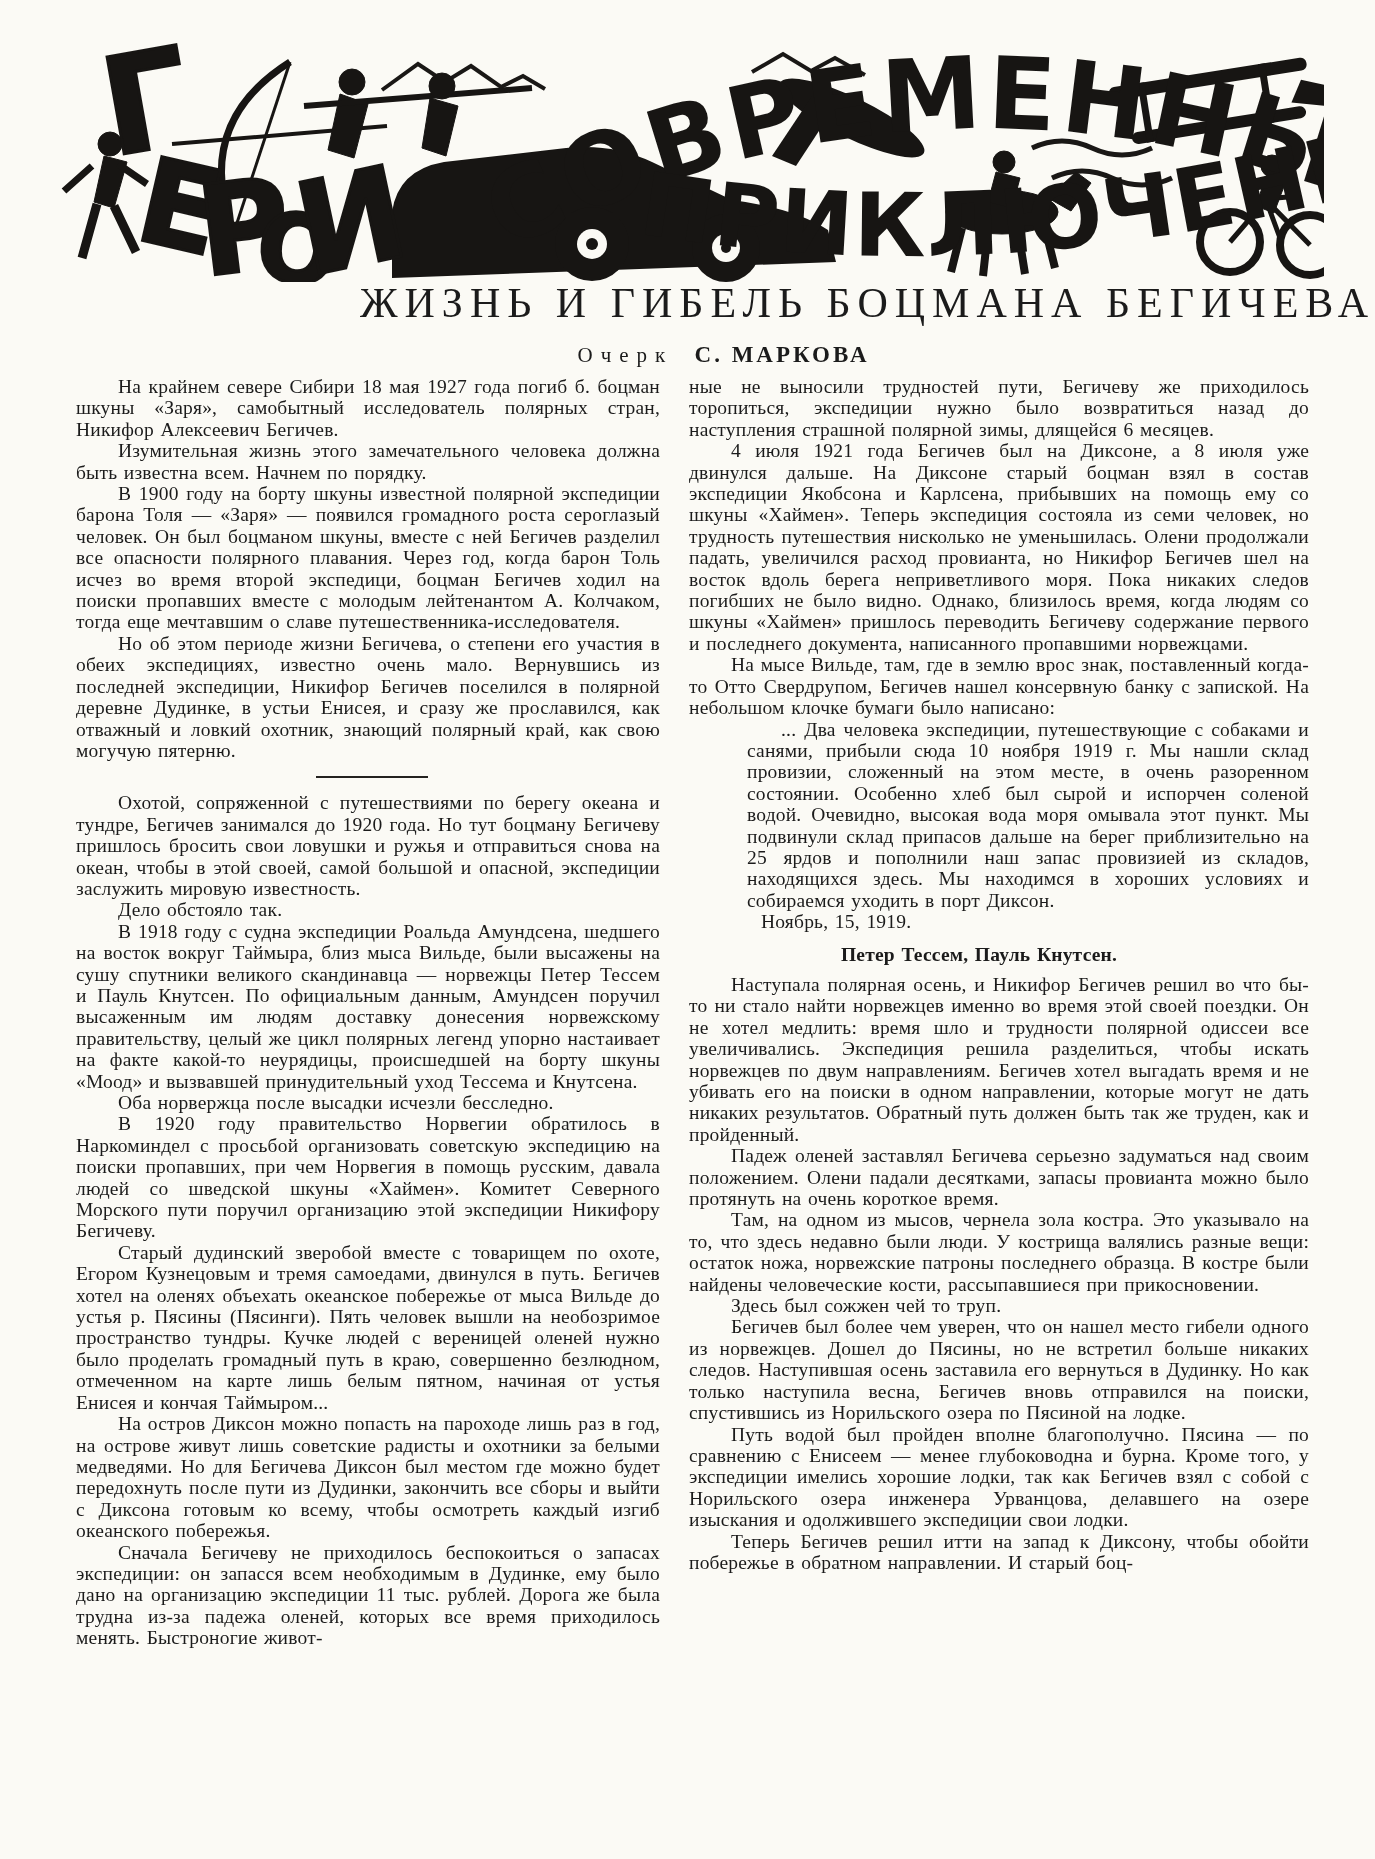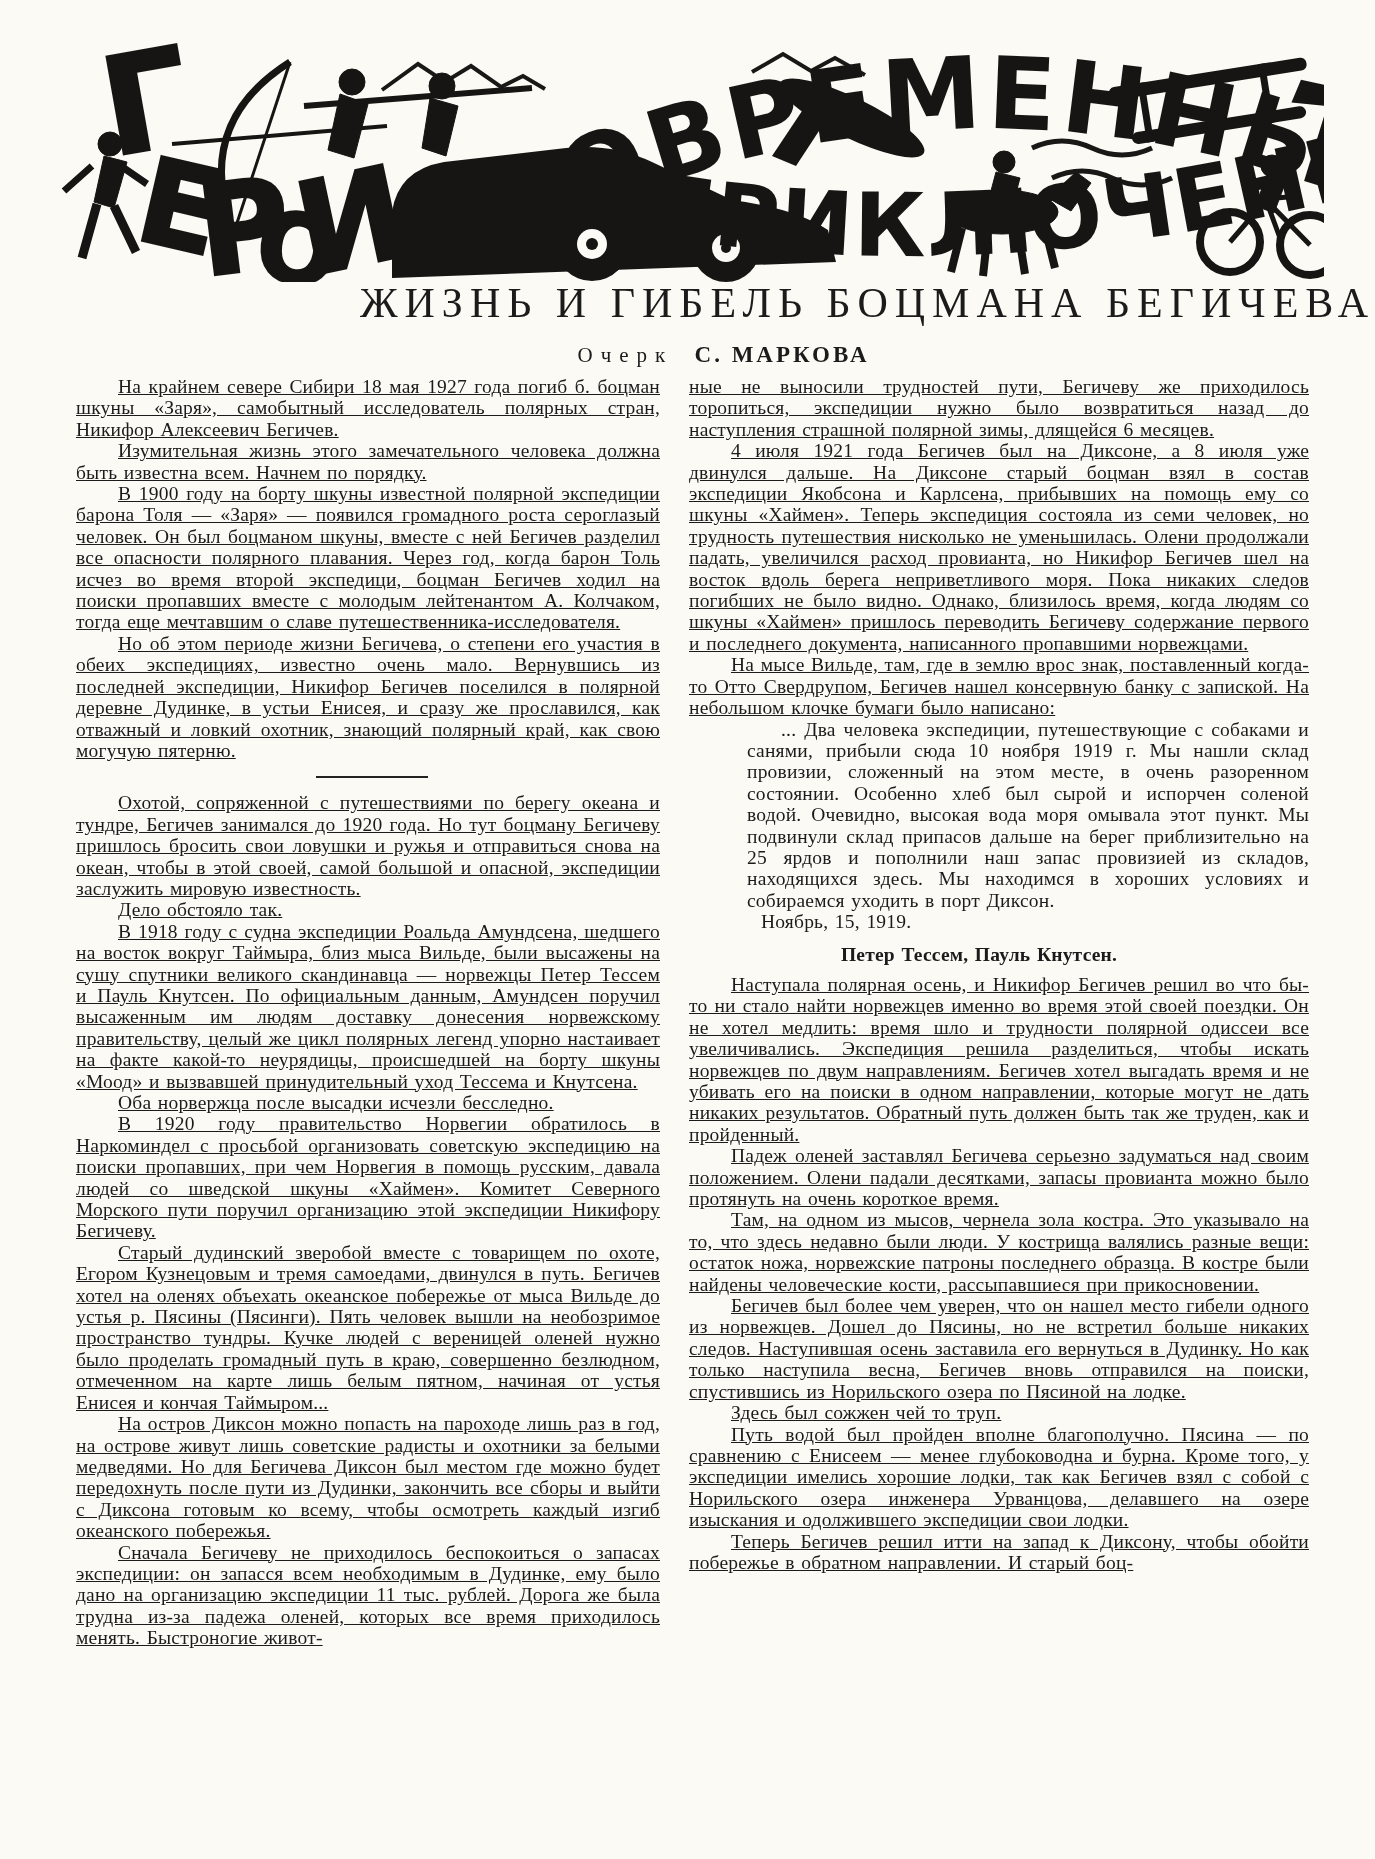--- a/index.html
+++ b/index.html
@@ -44,21 +44,21 @@
     position:absolute;top:376px;
     text-align:justify;
     font-size:19.5px;
     line-height:21.4px;
     word-spacing:1.5px;
     letter-spacing:0.2px;
   }
   .col-left{left:76px;width:584px;}
   .col-right{left:689px;width:620px;}
   .col p{margin:0;}
-  p.body-p{text-indent:42px;text-decoration:underline;}
+  p.body-p{text-indent:42px;}
   p.body-p.noindent{text-indent:0;}
   .divider{
     width:112px;height:2px;background:#242220;
     margin:15px 0 14px 240px;
   }
   p.quote-heading{
     margin:15px 0 11px 0;
     text-align:center;
     font-weight:700;
     font-size:20px;
@@ -199,19 +199,19 @@
   <div id="col-right" class="col col-right">
       <p class="body-p noindent">ные не выносили трудностей пути, Бегичеву же приходилось торопиться, экспедиции нужно было возвратиться назад до наступления страшной полярной зимы, длящейся 6 месяцев.</p>
       <p class="body-p">4 июля 1921 года Бегичев был на Диксоне, а 8 июля уже двинулся дальше. На Диксоне старый боцман взял в состав экспедиции Якобсона и Карлсена, прибывших на помощь ему со шкуны «Хаймен». Теперь экспедиция состояла из семи человек, но трудность путешествия нисколько не уменьшилась. Олени продолжали падать, увеличился расход провианта, но Никифор Бегичев шел на восток вдоль берега неприветливого моря. Пока никаких следов погибших не было видно. Однако, близилось время, когда людям со шкуны «Хаймен» пришлось переводить Бегичеву содержание первого и последнего документа, написанного пропавшими норвежцами.</p>
       <p class="body-p">На мысе Вильде, там, где в землю врос знак, поставленный когда-то Отто Свердрупом, Бегичев нашел консервную банку с запиской. На небольшом клочке бумаги было написано:</p>
       <p class="quote-p">... Два человека экспедиции, путешествующие с собаками и санями, прибыли сюда 10 ноября 1919 г. Мы нашли склад провизии, сложенный на этом месте, в очень разоренном состоянии. Особенно хлеб был сырой и испорчен соленой водой. Очевидно, высокая вода моря омывала этот пункт. Мы подвинули склад припасов дальше на берег приблизительно на 25 ярдов и пополнили наш запас провизией из складов, находящихся здесь. Мы находимся в хороших условиях и собираемся уходить в порт Диксон.</p>
       <p class="quote-date">Ноябрь, 15, 1919.</p>
       <p class="signature">Петер Тессем, Пауль Кнутсен.</p>
       <p class="body-p">Наступала полярная осень, и Никифор Бегичев решил во что бы-то ни стало найти норвежцев именно во время этой своей поездки. Он не хотел медлить: время шло и трудности полярной одиссеи все увеличивались. Экспедиция решила разделиться, чтобы искать норвежцев по двум направлениям. Бегичев хотел выгадать время и не убивать его на поиски в одном направлении, которые могут не дать никаких результатов. Обратный путь должен быть так же труден, как и пройденный.</p>
       <p class="body-p">Падеж оленей заставлял Бегичева серьезно задуматься над своим положением. Олени падали десятками, запасы провианта можно было протянуть на очень короткое время.</p>
       <p class="body-p">Там, на одном из мысов, чернела зола костра. Это указывало на то, что здесь недавно были люди. У кострища валялись разные вещи: остаток ножа, норвежские патроны последнего образца. В костре были найдены человеческие кости, рассыпавшиеся при прикосновении.</p>
+      <p class="body-p">Здесь был сожжен чей то труп.</p>
       <p class="body-p">Бегичев был более чем уверен, что он нашел место гибели одного из норвежцев. Дошел до Пясины, но не встретил больше никаких следов. Наступившая осень заставила его вернуться в Дудинку. Но как только наступила весна, Бегичев вновь отправился на поиски, спустившись из Норильского озера по Пясиной на лодке.</p>
-      <p class="body-p">Здесь был сожжен чей то труп.</p>
       <p class="body-p">Путь водой был пройден вполне благополучно. Пясина — по сравнению с Енисеем — менее глубоководна и бурна. Кроме того, у экспедиции имелись хорошие лодки, так как Бегичев взял с собой с Норильского озера инженера Урванцова, делавшего на озере изыскания и одолжившего экспедиции свои лодки.</p>
       <p class="body-p">Теперь Бегичев решил итти на запад к Диксону, чтобы обойти побережье в обратном направлении. И старый боц-</p>
     </div>
 
 </div>
 
 </body></html>

